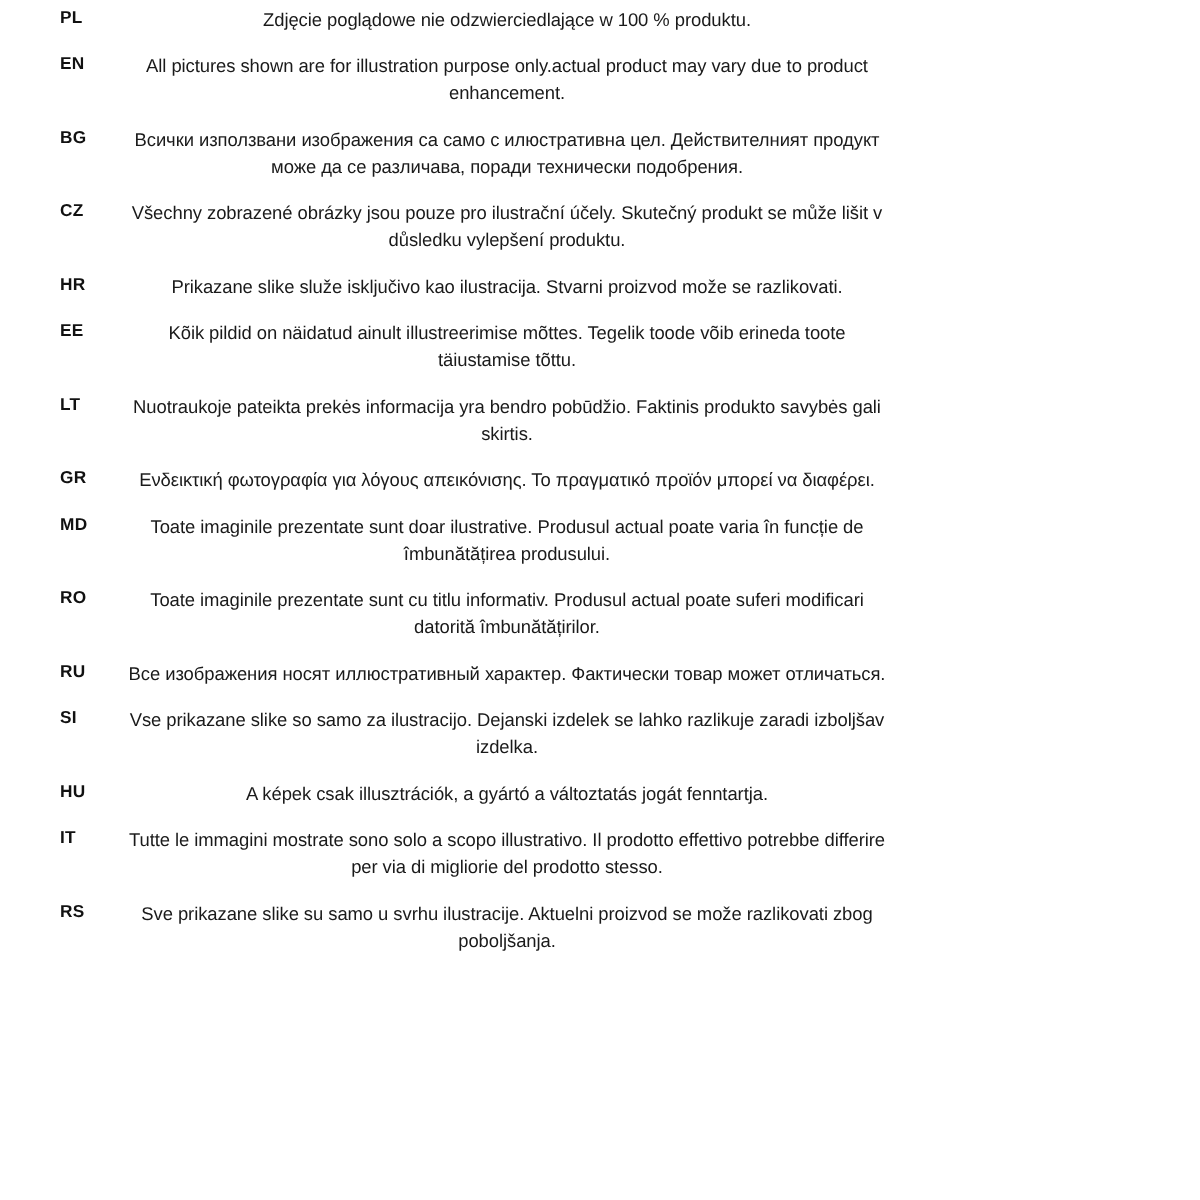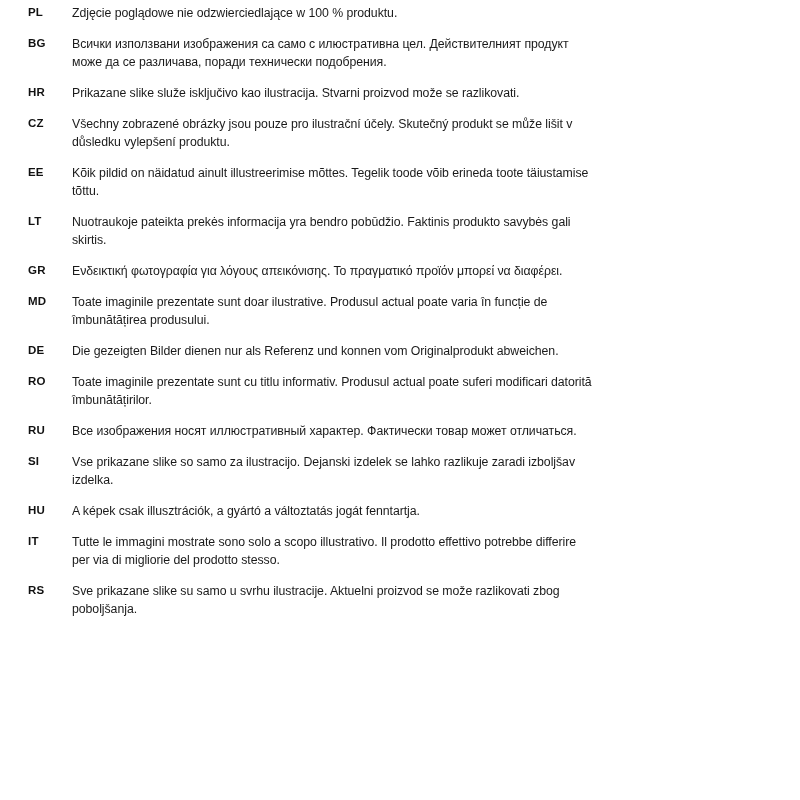--- a/index.html
+++ b/index.html
@@ -11,21 +11,21 @@
     width: 800px;
     height: 800px;
     font-family: "Liberation Sans", sans-serif;
     color: #1a1a1a;
     overflow: hidden;
   }
   .page {
     box-sizing: border-box;
     width: 652px;
     height: 800px;
-    padding: 4px 60px 0 28px;
+    padding: 4px 60px 0 40px;
     background: #ffffff;
   }
   .row {
     display: flex;
     align-items: flex-start;
     margin-bottom: 13px;
   }
   .row.gap-after {
   }
   .code {
@@ -35,46 +35,51 @@
     line-height: 16px;
     letter-spacing: 0.2px;
     color: #111111;
   }
   .text {
     flex: 1 1 auto;
     font-size: 12.3px;
     line-height: 18px;
     color: #1a1a1a;
     letter-spacing: -0.05px;
+    text-align: center;
   }
 </style>
 </head>
 <body>
 
 <div class="page">
 
   <div class="row">
     <div class="code">PL</div>
     <div class="text">Zdjęcie poglądowe nie odzwierciedlające w 100 % produktu.</div>
   </div>
 
+  <div class="row">
+    <div class="code">EN</div>
+    <div class="text">All pictures shown are for illustration purpose only.actual product may vary due to product enhancement.</div>
+  </div>
 
   <div class="row">
     <div class="code">BG</div>
     <div class="text">Всички използвани изображения са само с илюстративна цел. Действителният продукт може да се различава, поради технически подобрения.</div>
   </div>
 
   <div class="row">
-    <div class="code">HR</div>
-    <div class="text">Prikazane slike služe isključivo kao ilustracija. Stvarni proizvod može se razlikovati.</div>
+    <div class="code">CZ</div>
+    <div class="text">Všechny zobrazené obrázky jsou pouze pro ilustrační účely. Skutečný produkt se může lišit v důsledku vylepšení produktu.</div>
   </div>
 
   <div class="row">
-    <div class="code">CZ</div>
-    <div class="text">Všechny zobrazené obrázky jsou pouze pro ilustrační účely. Skutečný produkt se může lišit v důsledku vylepšení produktu.</div>
+    <div class="code">HR</div>
+    <div class="text">Prikazane slike služe isključivo kao ilustracija. Stvarni proizvod može se razlikovati.</div>
   </div>
 
   <div class="row gap-after">
     <div class="code">EE</div>
     <div class="text">Kõik pildid on näidatud ainult illustreerimise mõttes. Tegelik toode võib erineda toote täiustamise tõttu.</div>
   </div>
 
   <div class="row">
     <div class="code">LT</div>
     <div class="text">Nuotraukoje pateikta prekės informacija yra bendro pobūdžio. Faktinis produkto savybės gali skirtis.</div>
@@ -84,24 +89,20 @@
     <div class="code">GR</div>
     <div class="text">Ενδεικτική φωτογραφία για λόγους απεικόνισης. Το πραγματικό προϊόν μπορεί να διαφέρει.</div>
   </div>
 
 
   <div class="row">
     <div class="code">MD</div>
     <div class="text">Toate imaginile prezentate sunt doar ilustrative. Produsul actual poate varia în funcție de îmbunătățirea produsului.</div>
   </div>
 
-  <div class="row">
-    <div class="code">DE</div>
-    <div class="text">Die gezeigten Bilder dienen nur als Referenz und konnen vom Originalprodukt abweichen.</div>
-  </div>
 
   <div class="row">
     <div class="code">RO</div>
     <div class="text">Toate imaginile prezentate sunt cu titlu informativ. Produsul actual poate suferi modificari datorită îmbunătățirilor.</div>
   </div>
 
   <div class="row">
     <div class="code">RU</div>
     <div class="text">Все изображения носят иллюстративный характер. Фактически товар может отличаться.</div>
   </div>

